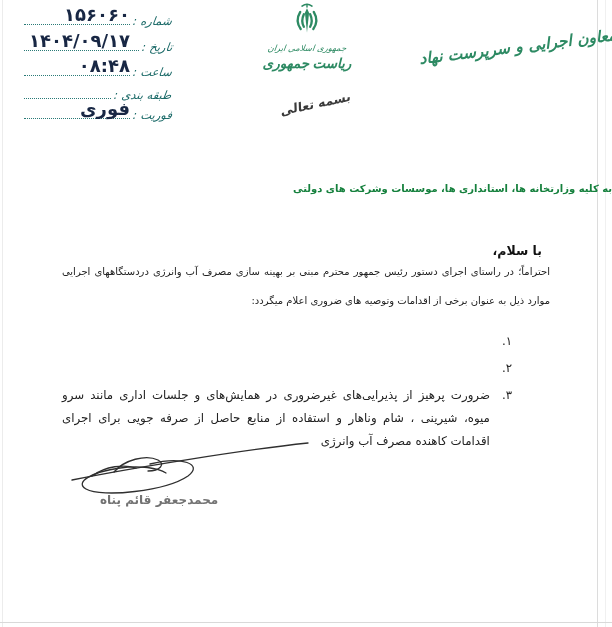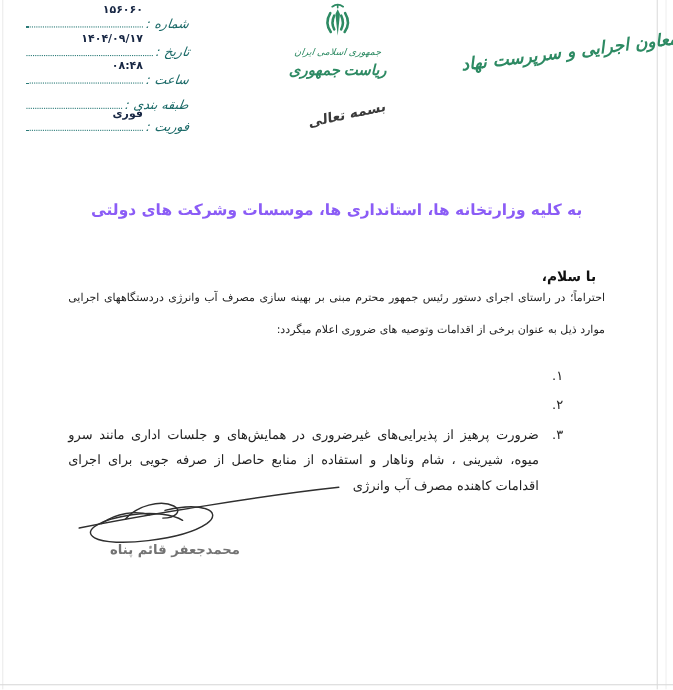--- a/index.html
+++ b/index.html
@@ -14,21 +14,21 @@
   .edge-right2 { left:605px; top:0; width:1px; height:627px; background:#f0f0f0; }
   .edge-bottom { left:0; top:622px; width:612px; height:1px; background:#d9d9d9; }
 
   
   .meta { position:absolute; top:6px; left:22px; width:150px; }
   .hrow { position:absolute; left:0; width:150px; height:22px; display:flex; direction:rtl; align-items:flex-end; }
   .hrow-0 { top:0; } .hrow-1 { top:26px; } .hrow-2 { top:51px; } .hrow-3 { top:74px; } .hrow-4 { top:94px; }
   .hlabel { color:#1b6a68; font-style:italic; font-size:11.5px; white-space:nowrap; transform:skewX(-8deg); line-height:14px; }
   .hlabel::after { content:" :"; }
   .hline { flex:1; border-bottom:1.5px dotted #2a7a77; margin:0 3px 3px 2px; }
-  .hval { position:absolute; right:42px; top:-2px; font-weight:bold; font-size:10px; color:#182744; direction:ltr; letter-spacing:0.5px; }
+  .hval { position:absolute; right:42px; top:-2px; font-weight:bold; font-size:18px; color:#182744; direction:ltr; letter-spacing:0.5px; }
 
   
   .emblem-block { position:absolute; left:260px; top:2px; width:94px; text-align:center; }
   .org1 { color:#2d8a63; font-size:8.5px; font-style:italic; margin-top:1px; direction:rtl; transform:skewX(-8deg); }
   .org2 { color:#2d8a63; font-size:13.5px; font-style:italic; font-weight:bold; margin-top:2px; direction:rtl; letter-spacing:1px;font-family:Liberation Serif, serif; }
 
   
   .right-title {
     position:absolute; top:26px; right:-4px; color:#2d8a63; font-size:15.5px;
     font-style:italic; font-weight:bold; direction:rtl; white-space:nowrap;
@@ -36,22 +36,22 @@
   }
 
   
   .bismillah {
     position:absolute; left:280px; top:96px; font-size:12.5px; color:#3a3a3a;
     font-weight:bold; direction:rtl; transform:rotate(-12deg) skewX(-10deg);
     letter-spacing:-0.5px;
   }
 
   .recipient {
-    position:absolute; top:183px; left:0; width:100%; text-align:center;
-    font-weight:bold; font-size:14px; color:#8b5cf6; direction:rtl;
+    position:absolute; top:183px; left:0; width:100%; 
+    font-weight:bold; font-size:10px; color:#15803d; direction:rtl;
   }
   .salutation { position:absolute; top:243px; right:70px; font-weight:bold; font-size:12.5px; direction:rtl; color:#111; }
 
   .body-line { position:absolute; right:62px; width:488px; direction:rtl; text-align:right; font-size:10px; color:#222; }
   .body-line-1 { top:266px; text-align:justify; text-align-last:justify; }
   .body-line-2 { top:295px; }
 
   .list { position:absolute; top:330px; right:100px; width:450px; direction:rtl; }
   .li { display:flex; direction:rtl; gap:12px; margin-bottom:4px; font-size:11.8px; line-height:23px; color:#222; }
   .li .num { flex:0 0 auto; }

